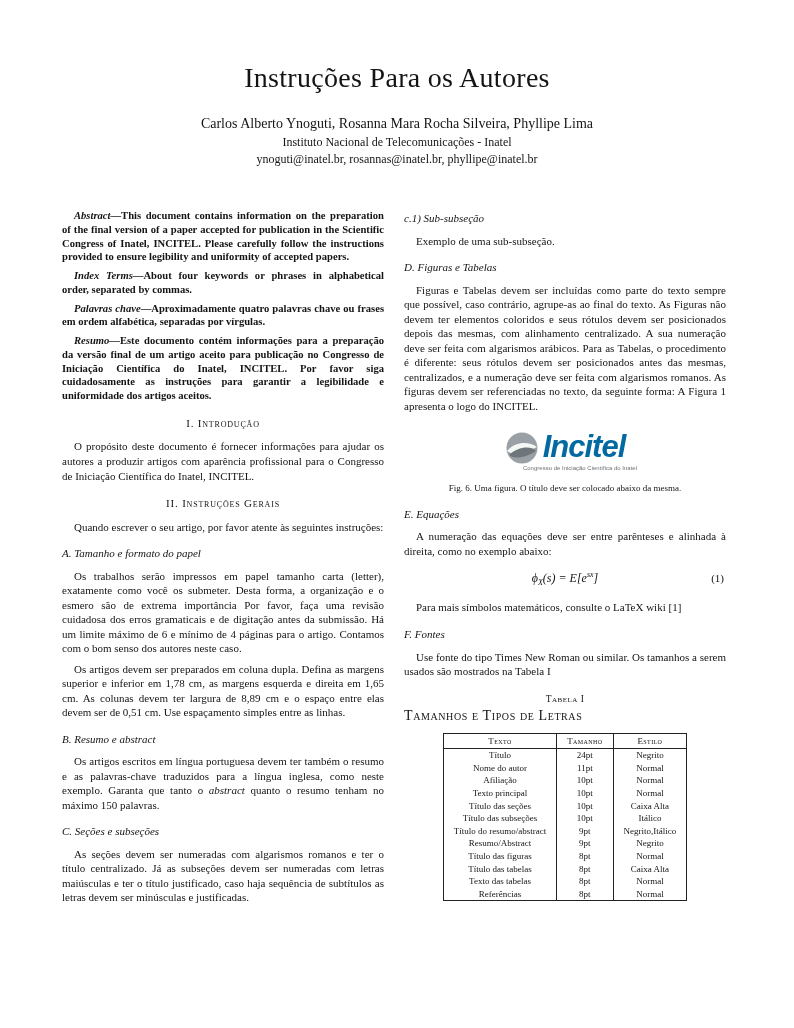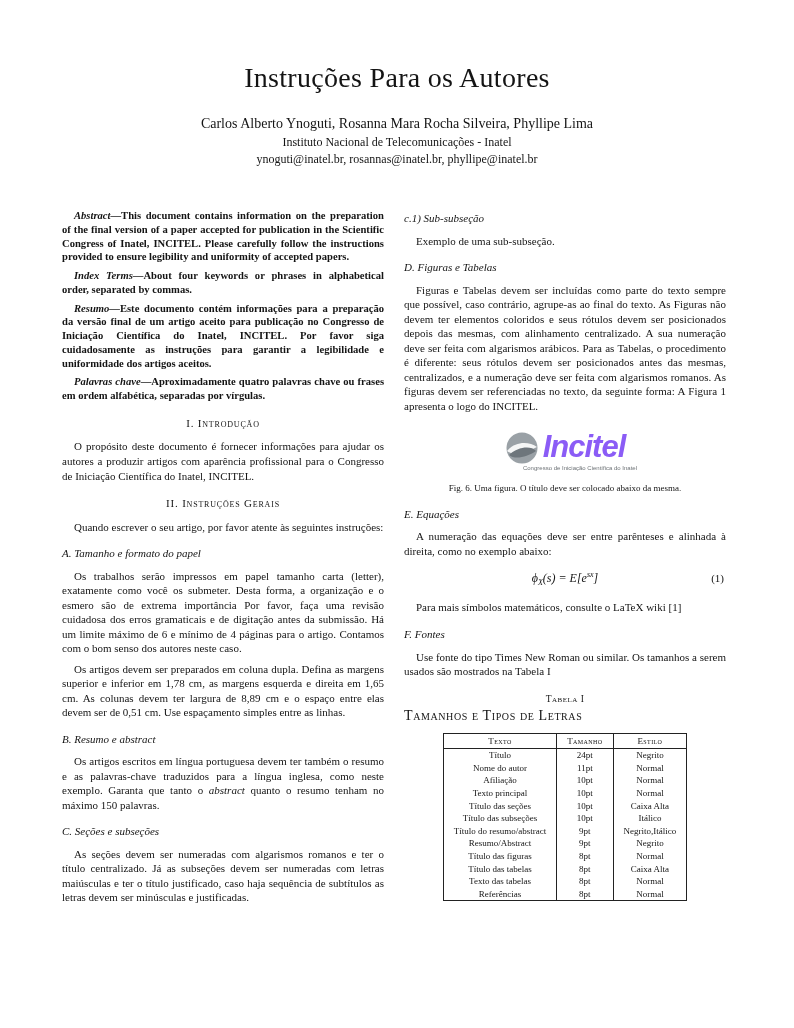--- a/index.html
+++ b/index.html
@@ -26,21 +26,21 @@
   .abs .lead { font-style:italic; }
   .ital { font-style:italic; }
 
   h2.section { text-align:center; font-weight:400; font-size:11px; font-variant:small-caps; letter-spacing:.8px; margin:13px 0 9px; }
   h3.subsection { font-style:italic; font-weight:400; font-size:11px; text-align:left; margin:12px 0 8px; }
 
   
   .figure { margin:14px 0 10px; text-align:center; }
   .logo { display:inline-flex; align-items:center; gap:4px; }
   .logo-mark { width:34px; height:34px; }
-  .logo-word { font-size:31px; font-weight:bold; font-style:italic; color:#8b5cf6; letter-spacing:-1px; font-family:"Liberation Sans", sans-serif; }
+  .logo-word { font-size:31px; font-weight:bold; font-style:italic; color:#0369a1; letter-spacing:-1px; font-family:"Liberation Sans", sans-serif; }
   .logo-sub { font-size:6px; color:#6d7276; text-align:center; margin-top:-3px; margin-left:30px; font-family:"Liberation Sans", sans-serif; }
   .fig-caption { font-size:9px; text-align:center; margin-top:10px; }
 
   
   .equation-row { position:relative; margin:12px 0 12px; height:18px; }
   .eq { position:absolute; left:0; right:0; text-align:center; font-style:italic; font-size:12px; }
   .eq sub { font-size:8px; }
   .eq sup { font-size:8px; }
   .eq-num { position:absolute; right:2px; top:1px; font-size:11px; }
 
@@ -67,23 +67,23 @@
   <div class="emails">ynoguti@inatel.br, rosannas@inatel.br, phyllipe@inatel.br</div>
 
   <div class="columns">
 
     <div class="col">
 
       <p class="abs"><span class="lead">Abstract</span><span>—This document contains information on the preparation of the final version of a paper accepted for publication in the Scientific Congress of Inatel, INCITEL. Please carefully follow the instructions provided to ensure legibility and uniformity of accepted papers.</span></p>
 
       <p class="abs"><span class="lead">Index Terms</span><span>—About four keywords or phrases in alphabetical order, separated by commas.</span></p>
 
+      <p class="abs"><span class="lead">Palavras chave</span><span>—Aproximadamente quatro palavras chave ou frases em ordem alfabética, separadas por vírgulas.</span></p>
+
       <p class="abs"><span class="lead">Resumo</span><span>—Este documento contém informações para a preparação da versão final de um artigo aceito para publicação no Congresso de Iniciação Científica do Inatel, INCITEL. Por favor siga cuidadosamente as instruções para garantir a legibilidade e uniformidade dos artigos aceitos.</span></p>
-
-      <p class="abs"><span class="lead">Palavras chave</span><span>—Aproximadamente quatro palavras chave ou frases em ordem alfabética, separadas por vírgulas.</span></p>
 
       <h2 class="section">I. Introdução</h2>
       <p class="body">O propósito deste documento é fornecer informações para ajudar os autores a produzir artigos com aparência profissional para o Congresso de Iniciação Científica do Inatel, INCITEL.</p>
 
       <h2 class="section">II. Instruções Gerais</h2>
       <p class="body">Quando escrever o seu artigo, por favor atente às seguintes instruções:</p>
 
       <h3 class="subsection">A. Tamanho e formato do papel</h3>
       <p class="body">Os trabalhos serão impressos em papel tamanho carta (letter), exatamente como você os submeter. Desta forma, a organização e o esmero são de extrema importância Por favor, faça uma revisão cuidadosa dos erros gramaticais e de digitação antes da submissão. Há um limite máximo de 6 e mínimo de 4 páginas para o artigo. Contamos com o bom senso dos autores neste caso.</p>
       <p class="body">Os artigos devem ser preparados em coluna dupla. Defina as margens superior e inferior em 1,78 cm, as margens esquerda e direita em 1,65 cm. As colunas devem ter largura de 8,89 cm e o espaço entre elas devem ser de 0,51 cm. Use espaçamento simples entre as linhas.</p>

